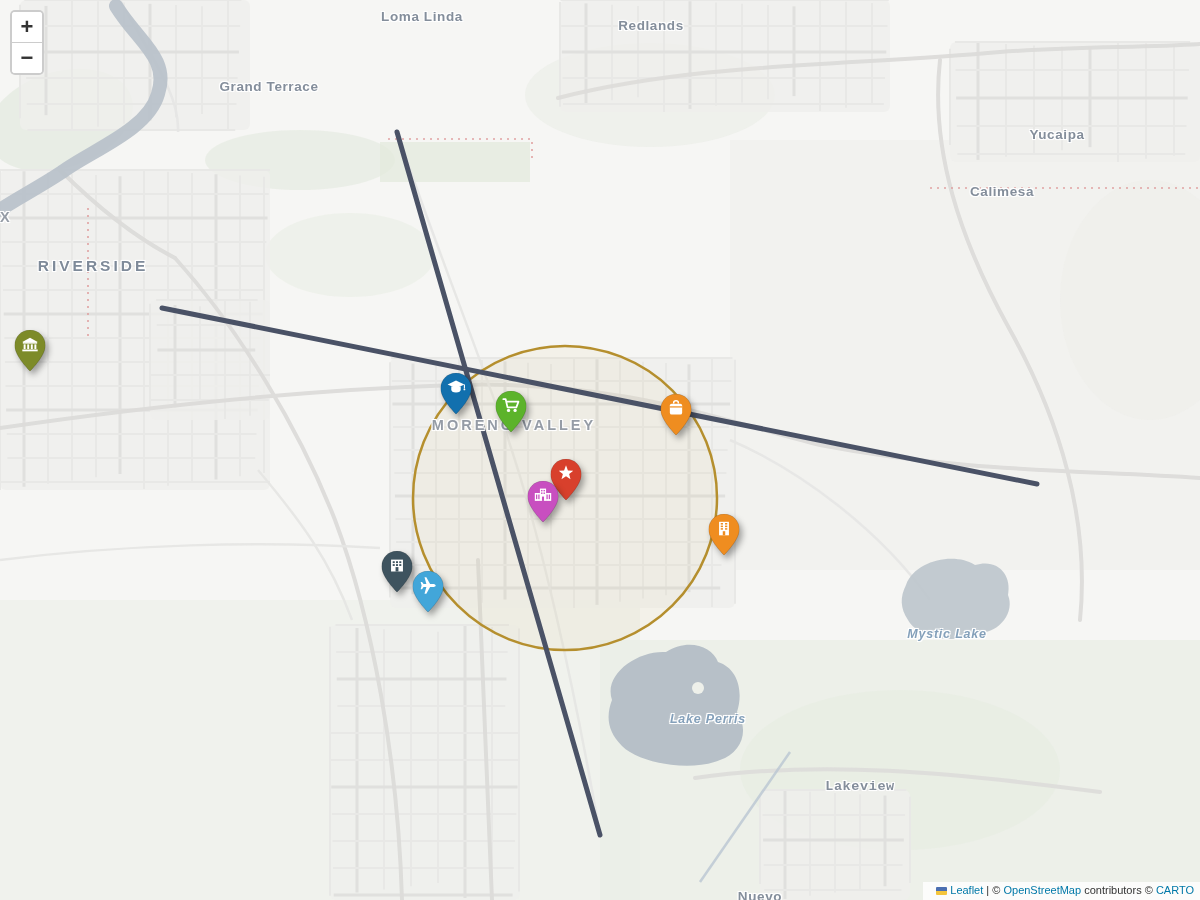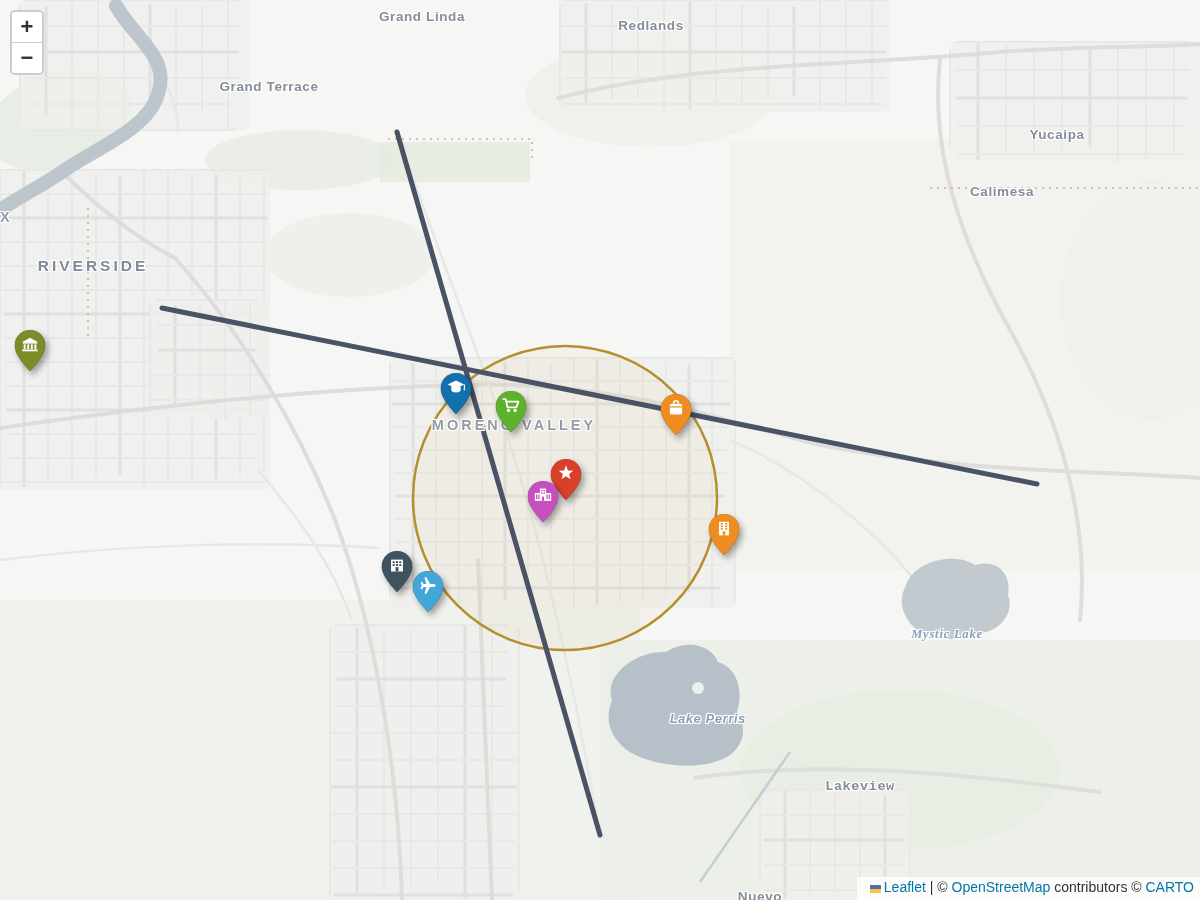--- a/index.html
+++ b/index.html
@@ -24,21 +24,21 @@
   
   .zoom-control{position:absolute;left:10px;top:10px;border:2px solid rgba(0,0,0,.2);
     border-radius:5px;background:#fff;z-index:50;}
   .zoom-btn{width:30px;height:30px;line-height:30px;text-align:center;font:bold 22px/30px "Liberation Sans",sans-serif;
     color:#333;background:#fff;cursor:pointer;user-select:none;display:block;}
   .zoom-btn:first-child{border-bottom:1px solid #ccc;border-radius:3px 3px 0 0;}
   .zoom-btn:last-child{border-radius:0 0 3px 3px;}
 
   
   .attribution{position:absolute;right:0;bottom:0;background:rgba(255,255,255,.8);
-    padding:1px 6px 2px 13px;font-size:14px;color:#333;z-index:50;line-height:1.4;}
+    padding:1px 6px 2px 13px;font-size:11px;color:#333;z-index:50;line-height:1.4;}
   .attribution a{color:#0078A8;text-decoration:none;cursor:pointer;}
   .ua-flag{display:inline-block;width:11px;height:8px;vertical-align:-1px;margin-right:3px;border-radius:1px;
     background:linear-gradient(180deg,#4c6fb1 0 50%,#f4c53d 50% 100%);}
 </style>
 </head>
 <body>
 
 <div id="map">
 
   <svg class="layer" id="basemap" width="1200" height="900" viewBox="0 0 1200 900" aria-hidden="true">
@@ -239,29 +239,29 @@
     </g>
   </svg>
 
   <svg class="layer" id="overlays" width="1200" height="900" viewBox="0 0 1200 900">
       <circle cx="565" cy="498" r="152" fill="#d8b768" fill-opacity="0.07" stroke="#b58f2e" stroke-width="2.5"></circle>
       <line x1="162" y1="308" x2="1037" y2="484" stroke="#4a5266" stroke-width="5" stroke-linecap="round"></line>
       <line x1="397" y1="132" x2="600" y2="835" stroke="#4a5266" stroke-width="5" stroke-linecap="round"></line>
     </svg>
 
   <div class="layer" id="labels" style="width:1200px;height:900px;">
-      <span class="place-label city" style="left: 422px; top: 16px;">Grand Linda</span>
+      <span class="place-label city" style="left: 422px; top: 16px;">Loma Linda</span>
       <span class="place-label city" style="left: 651px; top: 25px;">Redlands</span>
       <span class="place-label city" style="left: 269px; top: 86px;">Grand Terrace</span>
       <span class="place-label city" style="left: 1057px; top: 87px; margin-top: 47px;">Yucaipa</span>
       <span class="place-label city" style="left: 1002px; top: 191px;">Calimesa</span>
       <span class="place-label city-caps-light" style="left: -38px; top: 217px;">RUBIDOUX</span>
       <span class="place-label city-caps" style="left: 93px; top: 266px;">RIVERSIDE</span>
       <span class="place-label city-caps-light" style="left: 514px; top: 425px;">MORENO VALLEY</span>
-      <span class="place-label water" style="left: 947px; top: 634px; font-family: Liberation Serif, serif;">Mystic Lake</span>
+      <span class="place-label water" style="left: 947px; top: 634px;">Mystic Lake</span>
       <span class="place-label water" style="left: 708px; top: 719px;">Lake Perris</span>
       <span class="place-label city" style="left: 860px; top: 786px; font-family: Liberation Mono, monospace;">Lakeview</span>
       <span class="place-label city" style="left: 760px; top: 896px;">Nuevo</span>
     </div>
 
   <div class="layer" id="markers" style="width:1200px;height:900px;">
       <div class="marker" style="left: 30px; top: 371px; pointer-events: auto;">
         <svg width="31" height="41" viewBox="0 0 30 40">
           <path d="M15 0 C6.7 0 0 6.7 0 15 C0 25.5 15 40 15 40 C15 40 30 25.5 30 15 C30 6.7 23.3 0 15 0 Z" fill="#7d8b29" stroke="rgba(0,0,0,0.18)" stroke-width="0.8"></path>
           <g transform="translate(15,14.2)">

